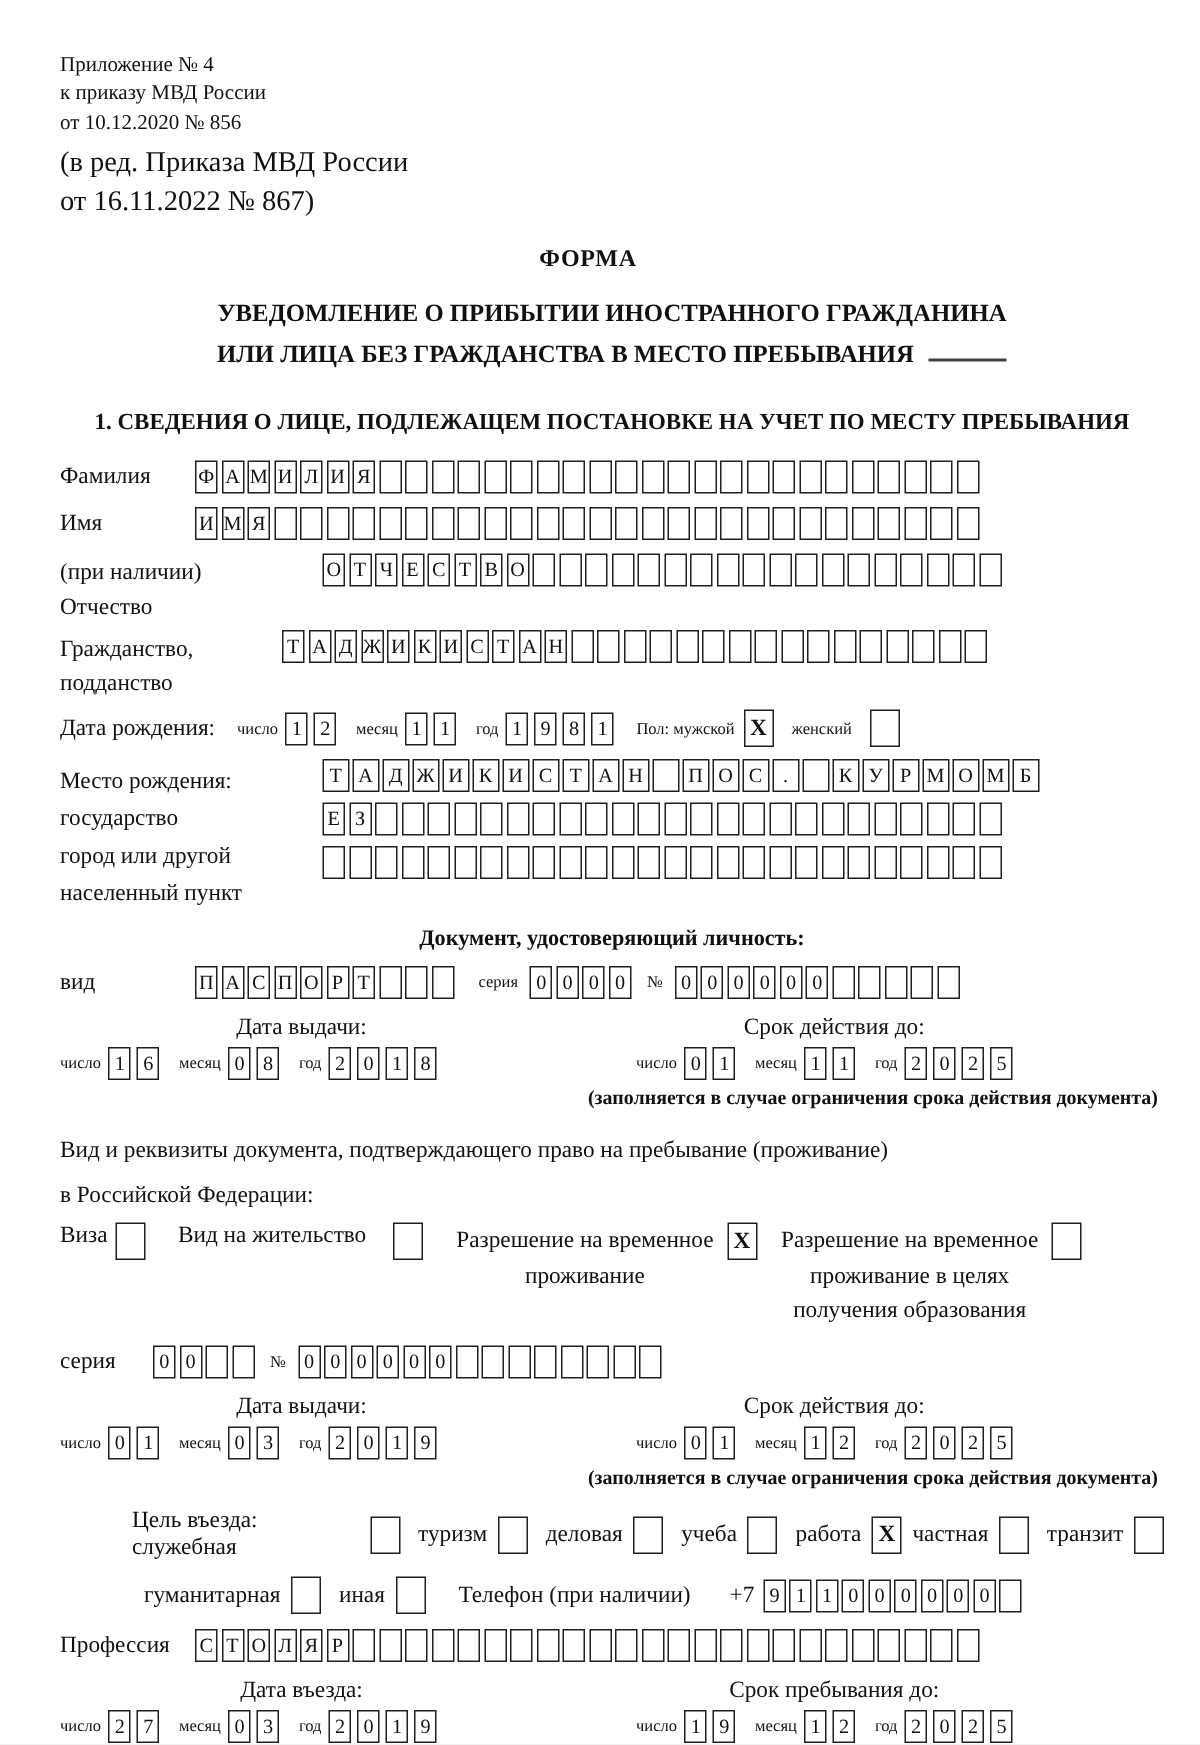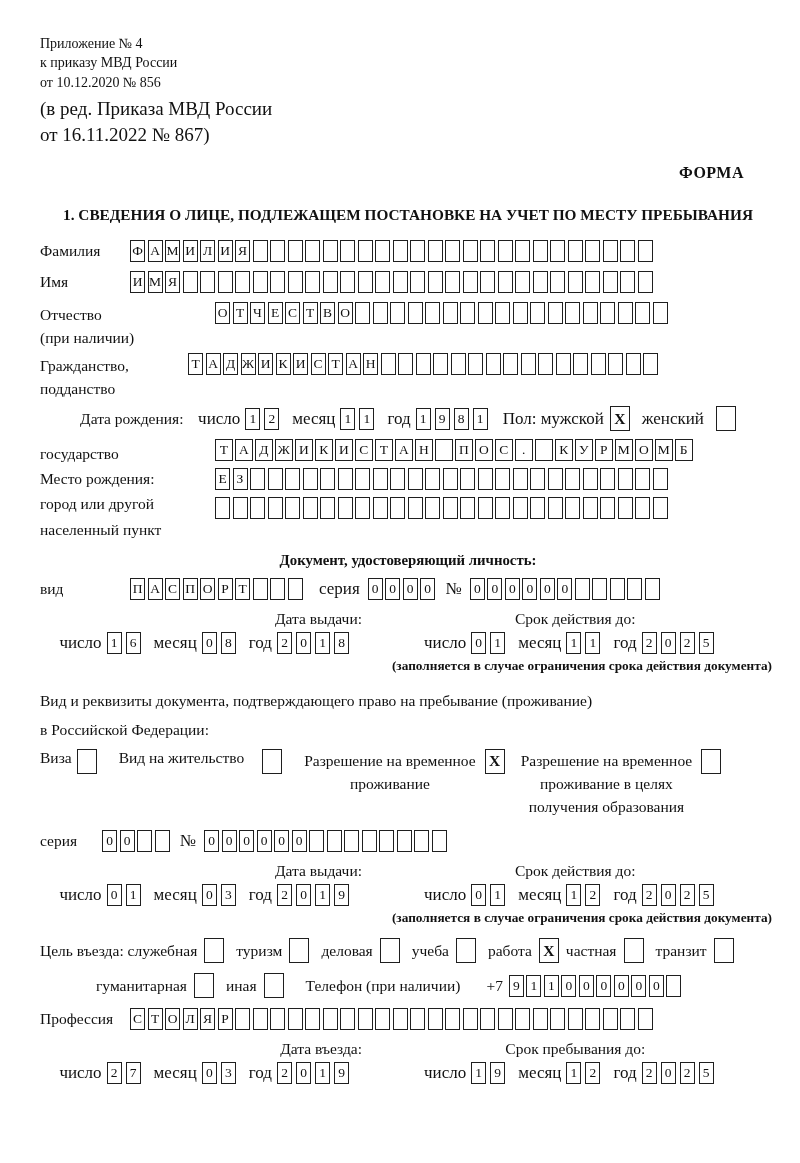--- a/index.html
+++ b/index.html
@@ -5,21 +5,21 @@
   * { box-sizing: border-box; }
   html,body { margin:0; padding:0; background:#e8e8e8; }
   body { font-family:"Liberation Serif","DejaVu Serif",serif; color:#111; }
   .page {
     width:800px; height:1163px; background:#fff; margin:0 auto;
     padding:34px 24px 16px 40px; overflow:hidden; position:relative;
   }
   
   .hdr { font-size:14px; line-height:1.38; }
   .hdr .small { font-size:19px; margin-top:4px; }
-  .form-label { text-align:right; padding-right:32px; font-weight:bold; font-size:16px; margin-top:16px; letter-spacing:.5px; }
+  .form-label { text-align:center; padding-right:32px; font-weight:bold; font-size:16px; margin-top:16px; letter-spacing:.5px; }
   .title { text-align:center; font-weight:bold; font-size:16.5px; line-height:1.6; margin-top:14px; }
   .blank-line { display:inline-block; width:52px; border-bottom:2.2px solid #444; vertical-align:baseline; margin-left:10px; }
   .sec-heading { text-align:center; font-weight:bold; font-size:15.3px; margin-top:24px; }
 
   
   .row { display:flex; align-items:flex-start; margin-top:9px; font-size:15.5px; }
   .lbl { flex:none; padding-top:2px; }
   .w90 { width:90px;font-family:Liberation Serif, serif; } .w140 { width:148px; } .w175 { width:175px; }
   .two-line div { line-height:1.45; }
 
@@ -36,21 +36,21 @@
   
   .checkbox {
     width:20px; height:25px; border:1.6px solid #1f1f1f; flex:none;
     display:inline-flex; align-items:center; justify-content:center;
     font-size:15.5px; font-weight:bold; background:#fff;
   }
 
   
   .date-pair { display:flex; width:712px; margin-top:10px; }
   .date-col { display:flex; flex-direction:column; }
-  .date-col.left { width:322px;align-items:flex-end; }
+  .date-col.left { width:322px; }
   .date-col.right { margin-left:62px; }
   .datehdr { text-align:center; font-size:15.5px; margin-bottom:4px; }
   .dategrp { display:flex; align-items:center; font-size:15.5px; }
   .dategrp .mini { margin-right:5px; }
   .dategrp .cells { margin-right:9px; }
   .dategrp .cell { margin-right:4px; }
   .note { text-align:right; font-size:13.3px; margin-top:4px; padding-right:4px;font-weight:bold; }
 
   .intro { font-size:15.5px; margin-top:12px; line-height:1.9; }
 
@@ -60,41 +60,47 @@
   .opt .checkbox { margin-left:9px; }
   .opt-lines { text-align:center; line-height:1.5; }
 
   
   .purpose { display:flex; align-items:center; flex-wrap:nowrap; font-size:15.5px; }
   .purpose .checkbox { margin:0 12px 0 7px; }
   .purpose .checkbox:last-child { margin-right:0; }
   .indent { margin-left:56px; }
   .phone-cells { margin-left:6px; }
 
-  .mini { font-size:17px; }
+  .mini { font-size:11px; }
   .gap-l { margin-left:14px; } .gap-s { margin-left:8px; margin-right:8px; }
   .doc-heading { text-align:center; font-weight:bold; font-size:14.8px; margin-top:10px; }
 </style>
 </head>
 <body>
 
 <div class="page">
 
   <div class="hdr">
     <div>Приложение № 4</div>
     <div>к приказу МВД России</div>
     <div>от 10.12.2020 № 856</div>
     <div class="small">
       <div>(в ред. Приказа МВД России</div>
       <div>от 16.11.2022 № 867)</div>
     </div>
   </div>
 
   <div class="form-label">ФОРМА</div>
 
+  <div class="title">
+    <div>УВЕДОМЛЕНИЕ О ПРИБЫТИИ ИНОСТРАННОГО ГРАЖДАНИНА</div>
+    <div>
+      <span>ИЛИ ЛИЦА БЕЗ ГРАЖДАНСТВА В МЕСТО ПРЕБЫВАНИЯ</span><span class="blank-line"></span>
+    </div>
+  </div>
 
   <div class="sec-heading">1. СВЕДЕНИЯ О ЛИЦЕ, ПОДЛЕЖАЩЕМ ПОСТАНОВКЕ НА УЧЕТ ПО МЕСТУ ПРЕБЫВАНИЯ</div>
 
   <div class="row" style="margin-top:16px;">
     <div class="lbl w90">Фамилия</div>
     <div class="cells">
         <span class="cell">Ф</span>
         <span class="cell">А</span>
         <span class="cell">М</span>
         <span class="cell">И</span>
@@ -158,22 +164,22 @@
         <span class="cell"></span>
         <span class="cell"></span>
         <span class="cell"></span>
         <span class="cell"></span>
         <span class="cell"></span>
       </div>
   </div>
 
   <div class="row">
     <div class="lbl w175 two-line">
+      <div>(при наличии)</div>
       <div>Отчество</div>
-      <div>(при наличии)</div>
     </div>
     <div class="cells">
         <span class="cell">О</span>
         <span class="cell">Т</span>
         <span class="cell">Ч</span>
         <span class="cell">Е</span>
         <span class="cell">С</span>
         <span class="cell">Т</span>
         <span class="cell">В</span>
         <span class="cell">О</span>
@@ -227,21 +233,21 @@
         <span class="cell"></span>
         <span class="cell"></span>
         <span class="cell"></span>
         <span class="cell"></span>
         <span class="cell"></span>
         <span class="cell"></span>
         <span class="cell"></span>
       </div>
   </div>
 
-  <div class="row" style="align-items:center; margin-top:6px;justify-content:center;">
+  <div class="row" style="align-items:center; margin-top:6px;">
     <div class="lbl" style="width:118px; padding-top:0;">Дата рождения:</div>
     <div class="dategrp">
       <span class="mini">число</span>
       <span class="cells">
           <span class="cell">1</span>
           <span class="cell">2</span>
         </span>
       <span class="mini">месяц</span>
       <span class="cells">
           <span class="cell">1</span>
@@ -256,22 +262,22 @@
         </span>
     </div>
     <span class="mini" style="margin-left:2px;">Пол: мужской</span>
     <span class="checkbox" style="margin-left:6px;">X</span>
     <span class="mini" style="margin-left:12px;">женский</span>
     <span class="checkbox" style="margin-left:12px;"></span>
   </div>
 
   <div class="row" style="margin-top:8px;">
     <div class="lbl w175" style="line-height:1.62;">
+      <div>Место рождения:</div>
       <div>государство</div>
-      <div>Место рождения:</div>
       <div>город или другой</div>
       <div>населенный пункт</div>
     </div>
     <div class="stack">
       <div class="cells cells-w">
           <span class="cell">Т</span>
           <span class="cell">А</span>
           <span class="cell">Д</span>
           <span class="cell">Ж</span>
           <span class="cell">И</span>
@@ -540,21 +546,21 @@
             <span class="cell">2</span>
             <span class="cell">0</span>
             <span class="cell">2</span>
             <span class="cell">5</span>
           </span>
       </div>
     </div>
   </div>
   <div class="note">(заполняется в случае ограничения срока действия документа)</div>
 
-  <div class="purpose" style="margin-top:12px;">
+  <div class="purpose" style="margin-top:12px;margin-left:48px;">
     <span>Цель въезда: служебная</span>
     <span class="checkbox"></span>
     <span>туризм</span>
     <span class="checkbox"></span>
     <span>деловая</span>
     <span class="checkbox"></span>
     <span>учеба</span>
     <span class="checkbox"></span>
     <span>работа</span>
     <span class="checkbox" style="margin-right:7px;">X</span>

